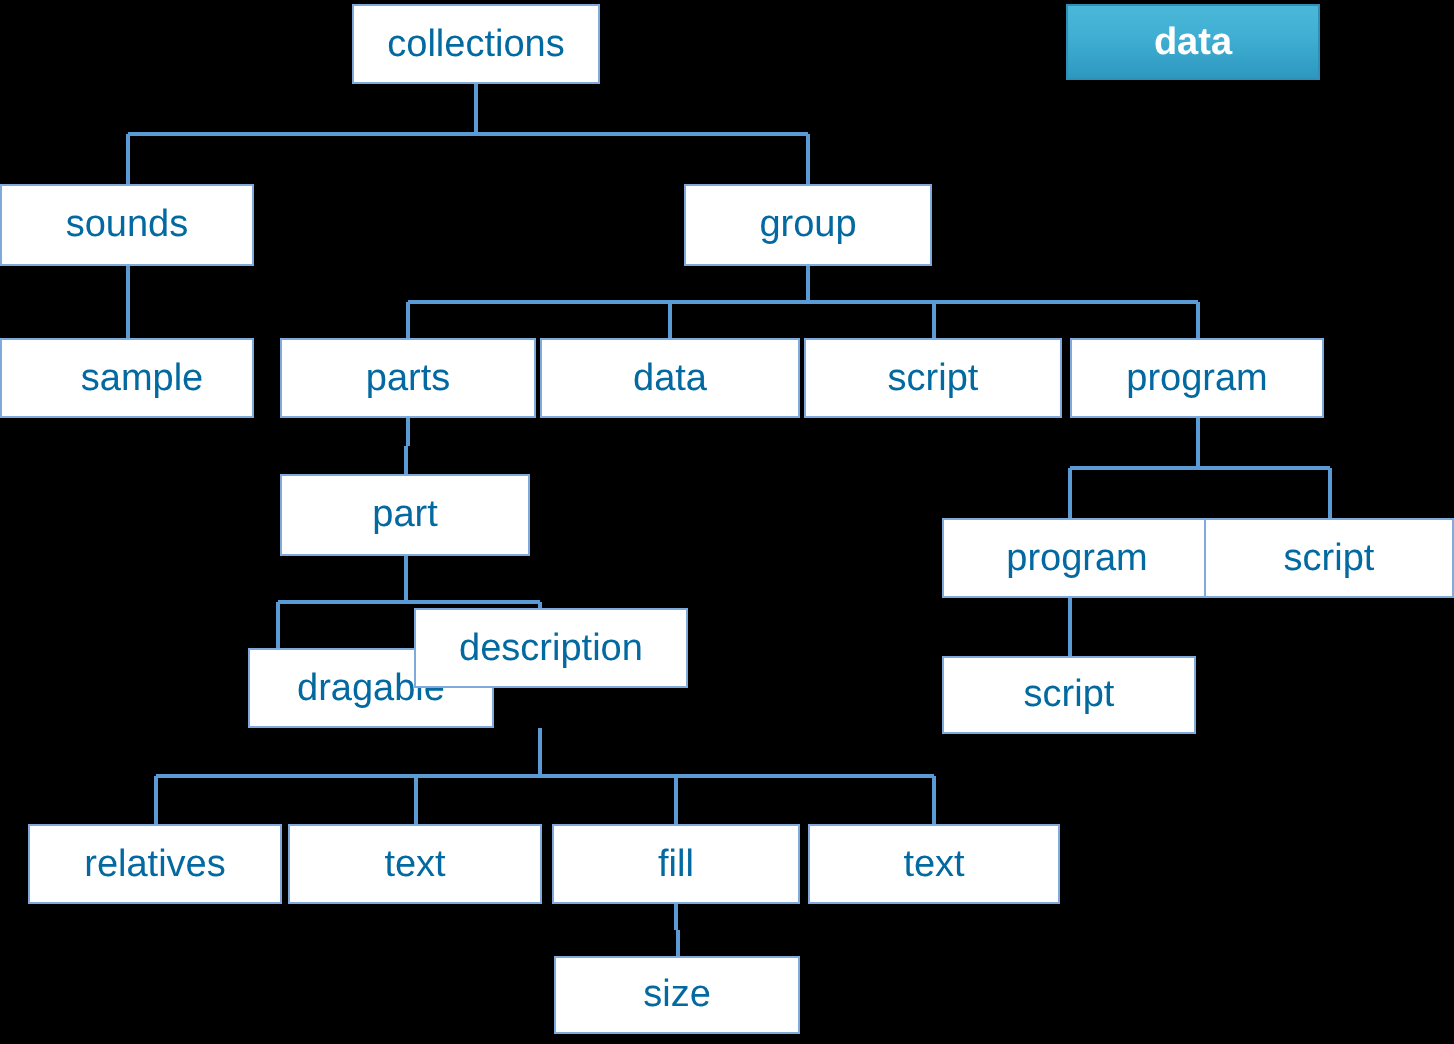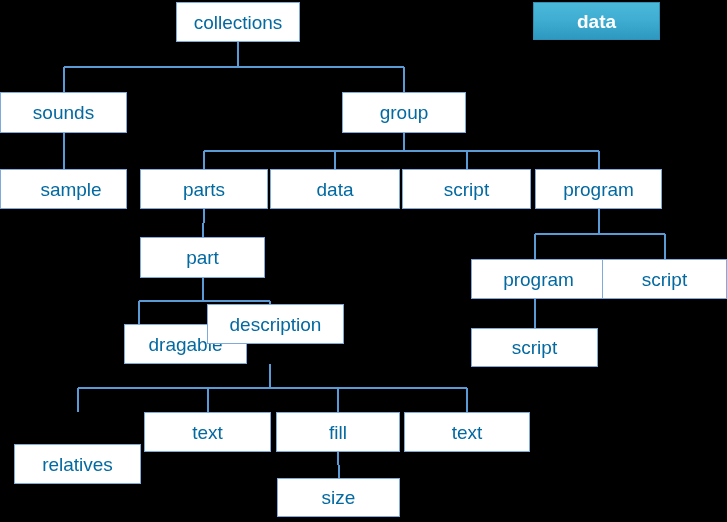--- a/index.html
+++ b/index.html
@@ -131,21 +131,21 @@
       </div>
       <div class="node" style="left: 77px; top: 324px; width: 123px; height: 40px; background: rgb(255, 255, 255); border-color: rgb(127, 170, 220); margin-left: 47px;">
         <span>dragable</span>
       </div>
       <div class="node" style="left: 207px; top: 304px; width: 137px; height: 40px; background: rgb(255, 255, 255); border-color: rgb(127, 170, 220);">
         <span>description</span>
       </div>
       <div class="node" style="left: 471px; top: 328px; width: 127px; height: 39px; background: rgb(255, 255, 255); border-color: rgb(127, 170, 220);">
         <span>script</span>
       </div>
-      <div class="node" style="left: 14px; top: 412px; width: 127px; height: 40px; background: rgb(255, 255, 255); border-color: rgb(127, 170, 220); margin-top: 32px;">
+      <div class="node" style="left: 14px; top: 412px; width: 127px; height: 40px; background: rgb(255, 255, 255); border-color: rgb(127, 170, 220);">
         <span>relatives</span>
       </div>
       <div class="node" style="left: 144px; top: 412px; width: 127px; height: 40px; background: rgb(255, 255, 255); border-color: rgb(127, 170, 220);">
         <span>text</span>
       </div>
       <div class="node" style="left: 276px; top: 412px; width: 124px; height: 40px; background: rgb(255, 255, 255); border-color: rgb(127, 170, 220);">
         <span>fill</span>
       </div>
       <div class="node" style="left: 404px; top: 412px; width: 126px; height: 40px; background: rgb(255, 255, 255); border-color: rgb(127, 170, 220);">
         <span>text</span>

